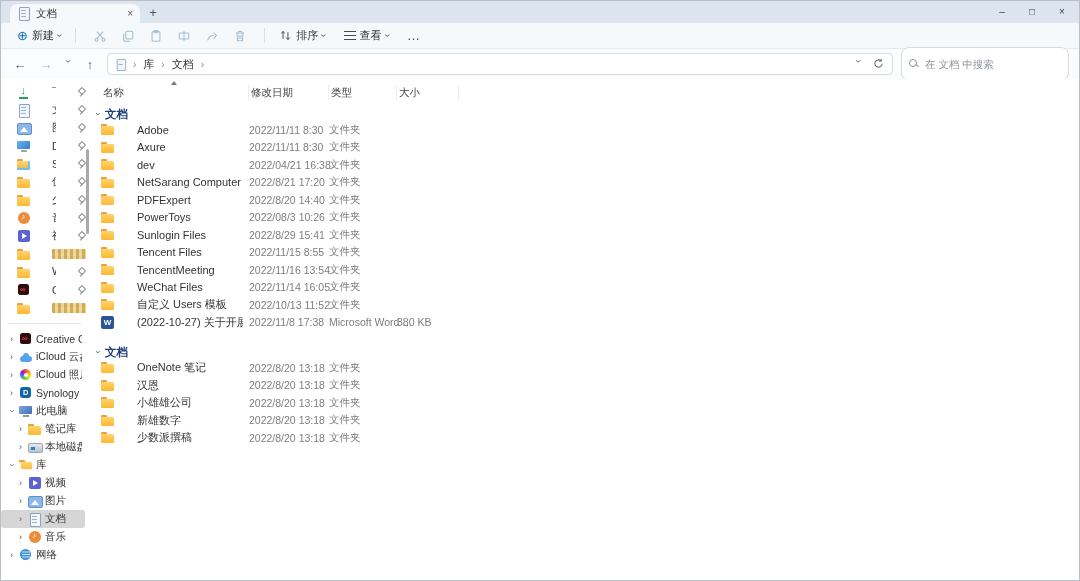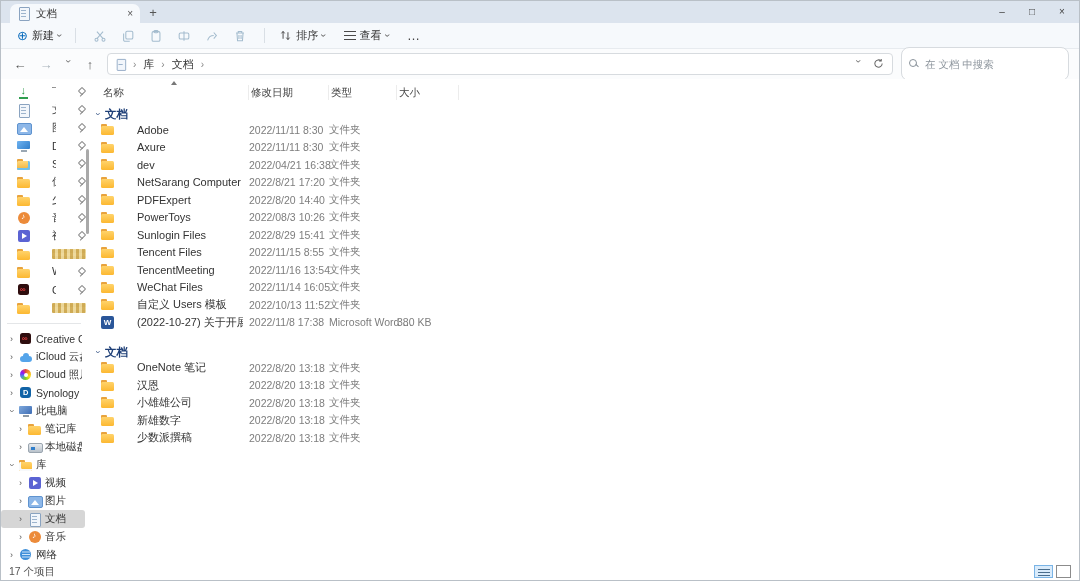--- a/index.html
+++ b/index.html
@@ -533,20 +533,13 @@
               <span class="txt">少数派撰稿</span>
             </span>
             <span class="fmeta">2022/8/20 13:18</span>
             <span class="fmeta">文件夹</span>
             <span class="fmeta"></span>
           </div>
         </div>
     </div>
   </div>
 
-  <div class="statusbar">
-    <span class="scount">17 个项目</span>
-    <span class="views">
-      <span class="vd"></span>
-      <span class="vt"></span>
-    </span>
-  </div>
 </div>
 
 </body></html>

